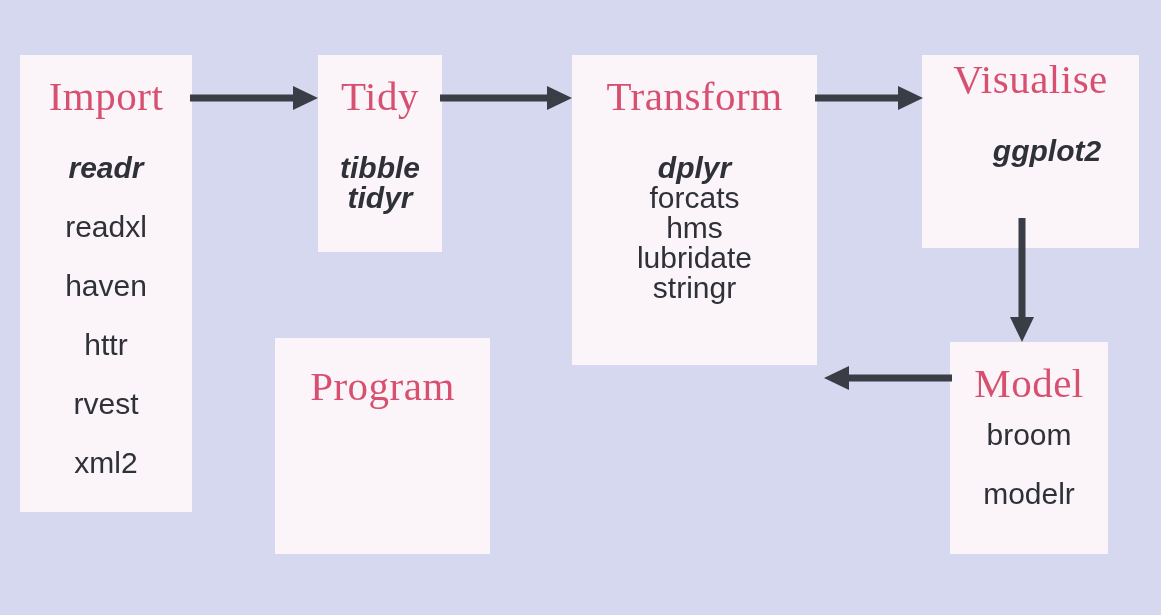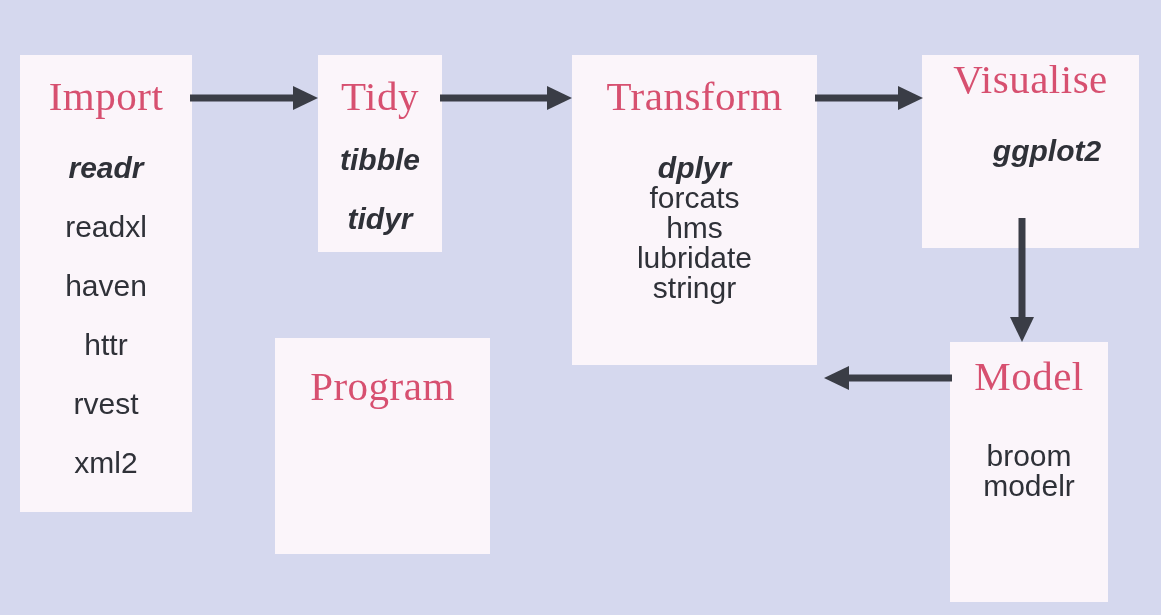--- a/index.html
+++ b/index.html
@@ -55,45 +55,45 @@
   #box-import {
     left: 20px; top: 55px; width: 172px; height: 457px;
     padding-top: 21px;
   }
   #box-import .pkg-list { margin-top: 36px; gap: 29px; }
 
   #box-tidy {
     left: 318px; top: 55px; width: 124px; height: 197px;
     padding-top: 21px;
   }
-  #box-tidy .pkg-list { margin-top: 28px; gap: 29px; }
+  #box-tidy .pkg-list { margin-top: 36px; }
 
   #box-transform {
     left: 572px; top: 55px; width: 245px; height: 310px;
     padding-top: 21px;
   }
   #box-transform .pkg-list { margin-top: 36px; }
 
   #box-visualise {
     left: 922px; top: 55px; width: 217px; height: 193px;
     padding-top: 4px;
   }
   #box-visualise .pkg-list { margin-top: 36px; gap: 29px; margin-left: 33px; }
 
   #box-program {
     left: 275px; top: 338px; width: 215px; height: 216px;
     padding-top: 28px;
   }
   #box-program .pkg-list { margin-top: 36px; gap: 29px; }
 
   #box-model {
-    left: 950px; top: 342px; width: 158px; height: 260px;
-    padding-top: 14px;
+    left: 950px; top: 342px; width: 158px; height: 212px;
+    padding-top: 21px;
   }
-  #box-model .pkg-list { margin-top: 44px; }
+  #box-model .pkg-list { margin-top: 16px; gap: 29px; }
 
   
   .arrow {
     position: absolute;
   }
   .arrow svg { display: block; }
 </style>
 </head>
 <body>
 

